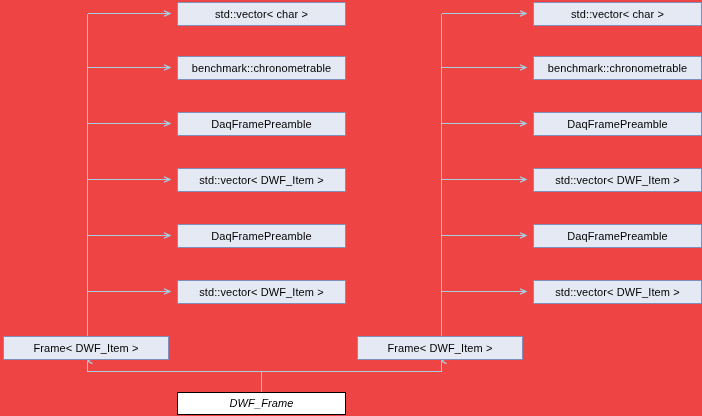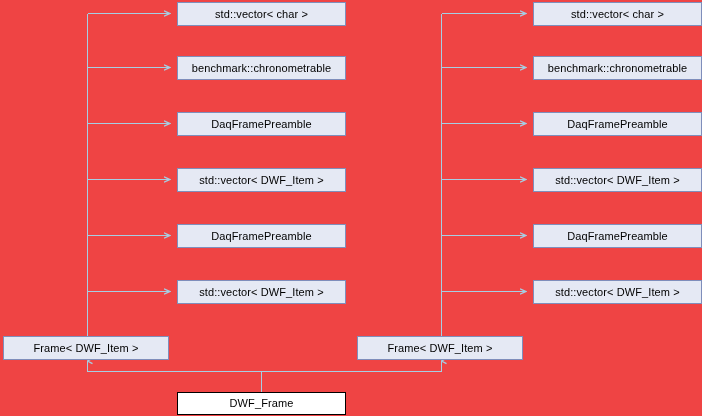--- a/index.html
+++ b/index.html
@@ -130,17 +130,17 @@
     <span class="node-label">std::vector&lt; DWF_Item &gt;</span>
   </div>
 
   <div class="node" style="left:3px; top:336px; width:166px; height:24px;">
     <span class="node-label">Frame&lt; DWF_Item &gt;</span>
   </div>
   <div class="node" style="left:357px; top:336px; width:166px; height:24px;">
     <span class="node-label">Frame&lt; DWF_Item &gt;</span>
   </div>
 
-  <div class="node derived" style="left:177px; top:392px; width:169px; height:23px;">
+  <div class="node derived" style="left:177px; top:392px; width:169px; height:23px;font-style:italic;">
     <span class="node-label">DWF_Frame</span>
   </div>
 
 </div>
 
 </body></html>

